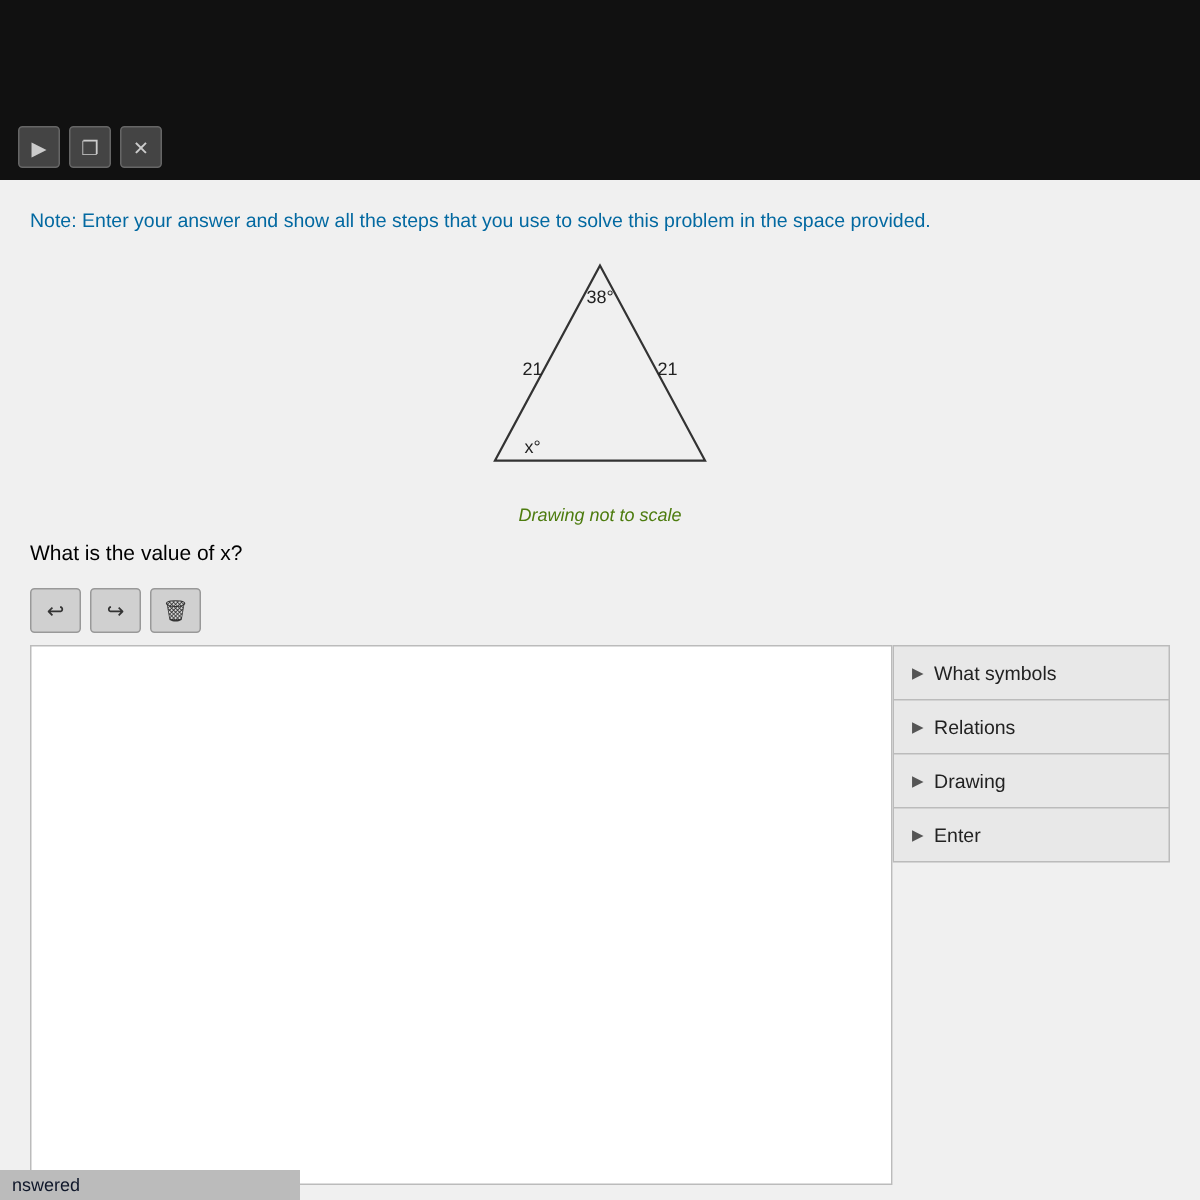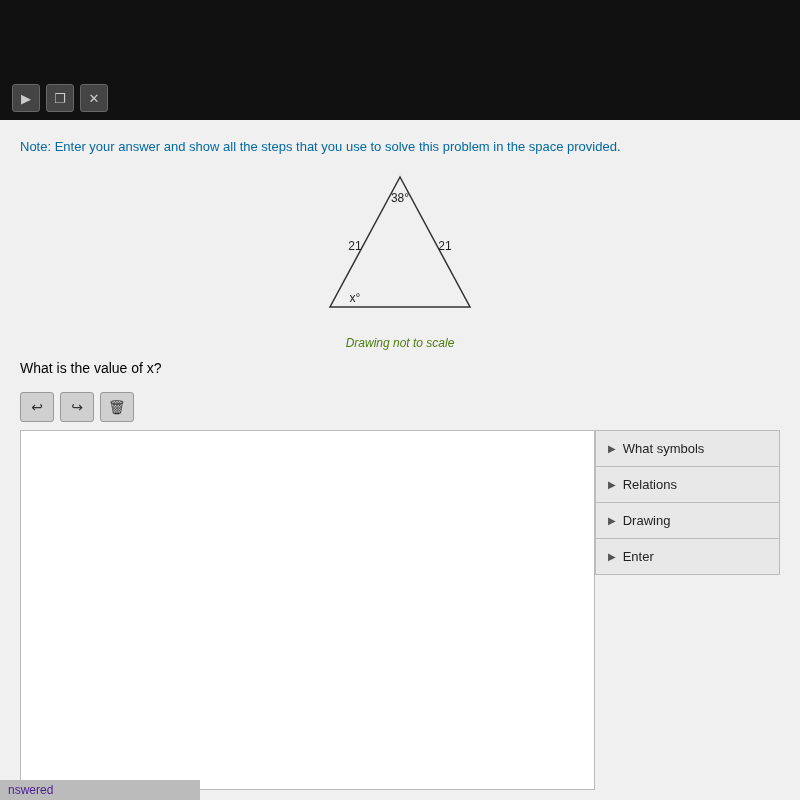--- a/index.html
+++ b/index.html
@@ -160,21 +160,21 @@
 
     
     .status-bar {
       position: absolute;
       bottom: 0;
       left: 0;
       width: 200px;
       background: #bbb;
       padding: 3px 8px;
       font-size: 12px;
-      color: #4c1d95;
+      color: #0f172a;
     }
   </style>
 </head>
 <body>
 
 <div class="top-bar">
   <div class="top-bar-controls">
     <div class="tb-btn">
       <span>▶</span>
     </div>

